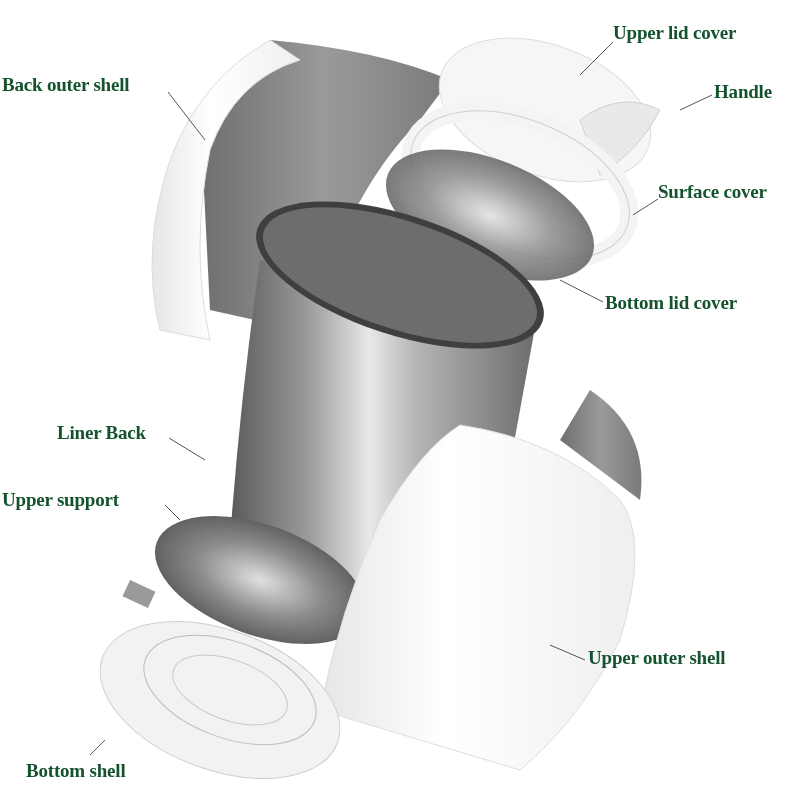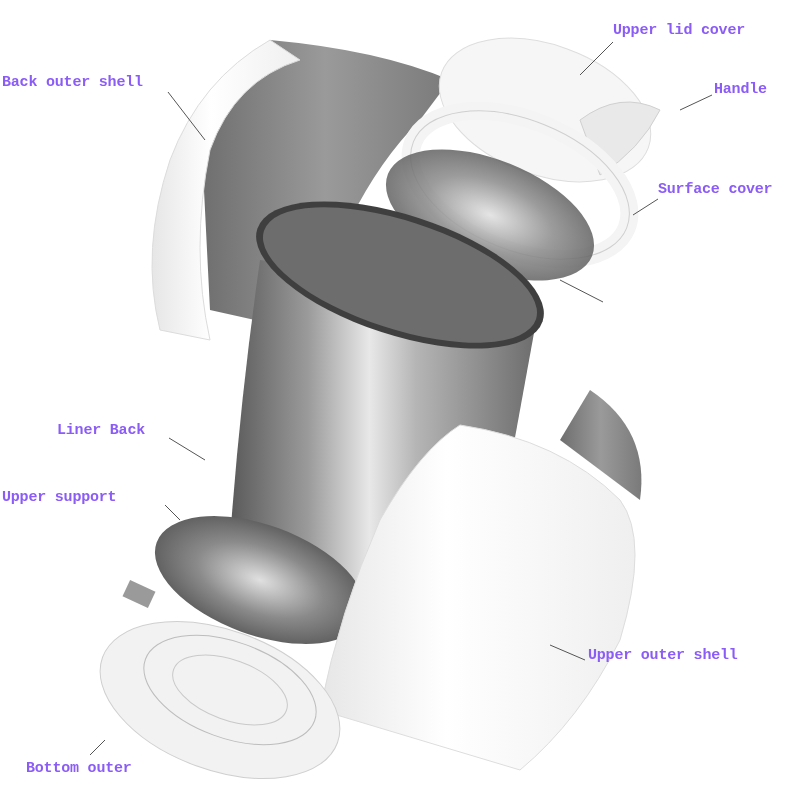--- a/index.html
+++ b/index.html
@@ -1,23 +1,23 @@
 <!DOCTYPE html>
 <html><head>
 <meta charset="utf-8">
 <style>
   html, body { margin: 0; padding: 0; background: #ffffff; }
   body { width: 800px; height: 800px; position: relative; overflow: hidden; font-family: "DejaVu Sans", sans-serif; }
   .stage { position: absolute; left: 0; top: 0; width: 800px; height: 800px; }
   .label {
     position: absolute;
-    font-family: Liberation Mono, monospace;
+    font-family: Liberation Serif, serif;
     font-weight: bold;
-    font-size: 15px;
-    color: #8b5cf6;
+    font-size: 19px;
+    color: #14532d;
     white-space: nowrap;
     letter-spacing: -0.2px;
   }
   svg.art { position: absolute; left: 0; top: 0; }
 </style>
 </head>
 <body>
 
 <div class="stage">
 
@@ -98,17 +98,18 @@
       <line x1="165" y1="505" x2="180" y2="520"></line>
       <line x1="585" y1="660" x2="550" y2="645"></line>
       <line x1="90" y1="755" x2="105" y2="740"></line>
     </g>
   </svg>
 
   <div class="label" style="left:2px; top:74px;">Back outer shell</div>
   <div class="label" style="left:613px; top:22px;">Upper lid cover</div>
   <div class="label" style="left:714px; top:81px;">Handle</div>
   <div class="label" style="left:658px; top:181px;">Surface cover</div>
+  <div class="label" style="left:605px; top:292px;">Bottom lid cover</div>
   <div class="label" style="left:57px; top:422px;">Liner Back</div>
   <div class="label" style="left:2px; top:489px;">Upper support</div>
   <div class="label" style="left:588px; top:647px;">Upper outer shell</div>
-  <div class="label" style="left:26px; top:760px;">Bottom outer</div>
+  <div class="label" style="left:26px; top:760px;">Bottom shell</div>
 </div>
 
 </body></html>

